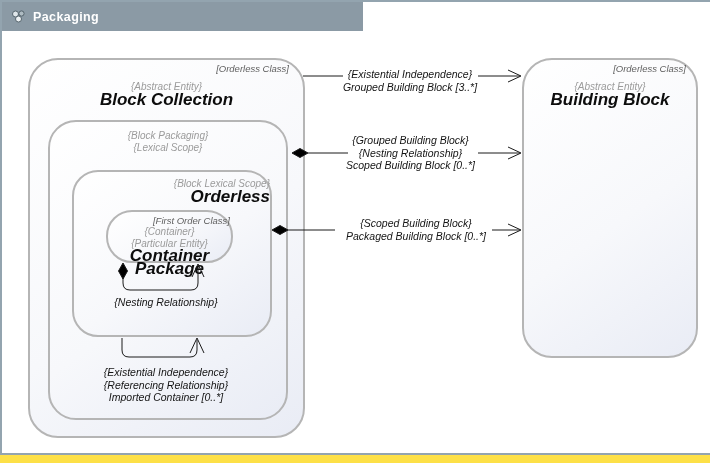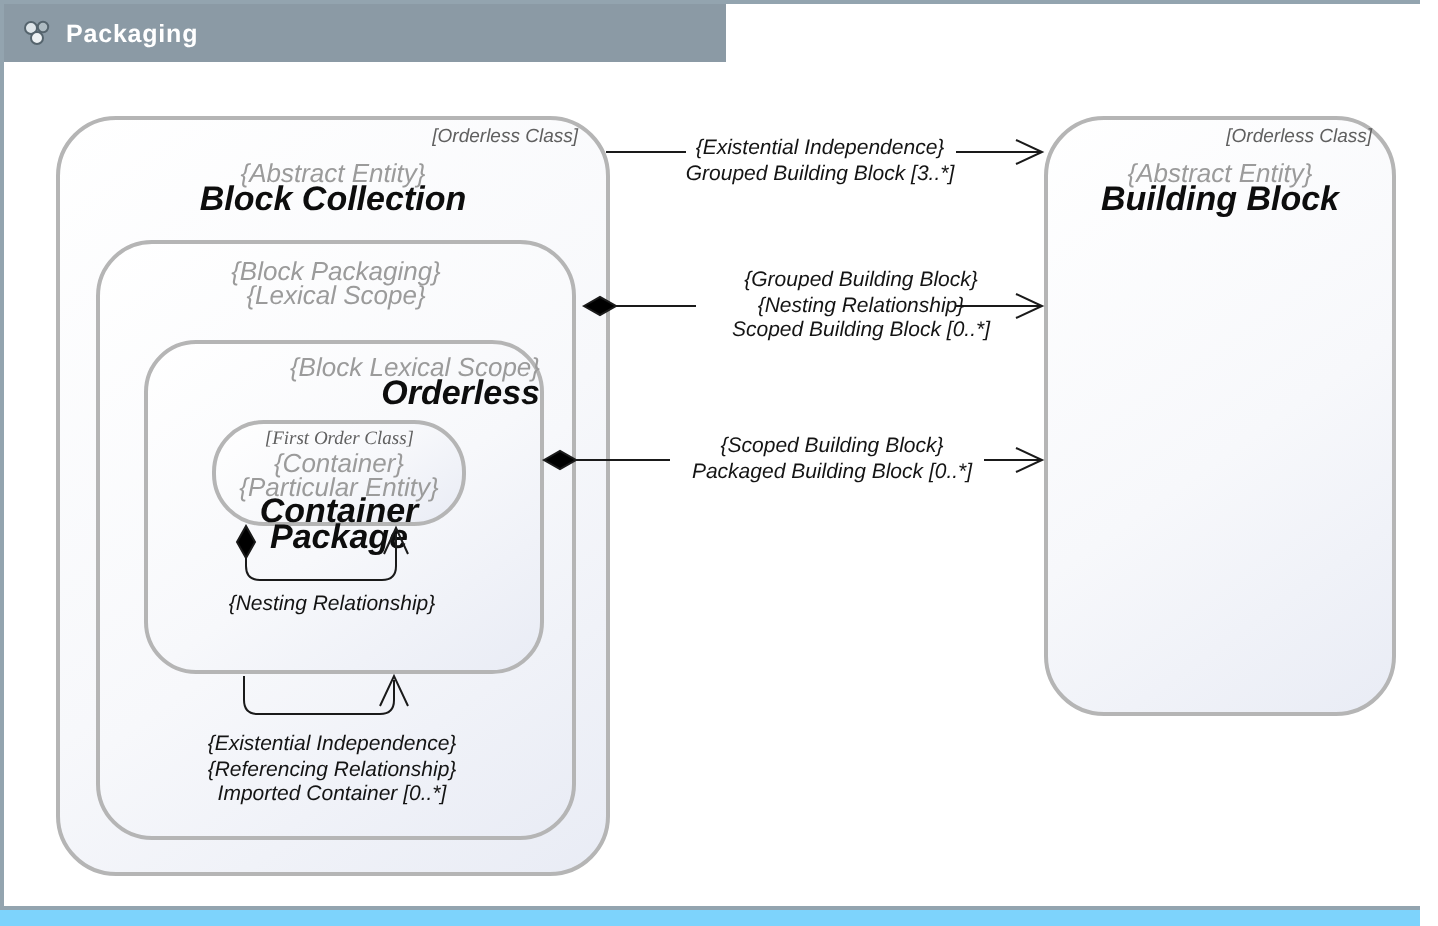--- a/index.html
+++ b/index.html
@@ -1,50 +1,50 @@
 <!DOCTYPE html>
 <html><head>
 <meta charset="utf-8">
 <style>
   html,body{margin:0;padding:0;background:#ffffff;}
-  #stage{position:relative;width:710px;height:463px;background:#7dd3fc;overflow:hidden;
+  #stage{position:relative;width:710px;height:463px;background:#fde047;overflow:hidden;
          font-family:"Liberation Sans","DejaVu Sans",sans-serif;}
   
   #frame{position:absolute;left:0;top:0;width:712px;height:451px;
          border:2px solid #93a4af;background:#ffffff;}
   
   #titlebar{position:absolute;left:2px;top:2px;width:361px;height:29px;
             background:#8b9aa5;display:flex;align-items:center;padding-left:9px;
             box-sizing:border-box;gap:7px;}
   #titlebar .ttl{color:#ffffff;font-weight:bold;font-size:12.5px;letter-spacing:.4px;}
   
   .box{position:absolute;box-sizing:border-box;border:2px solid #b5b5b5;
        background:linear-gradient(145deg,#ffffff 0%,#f7f8fb 55%,#e9ecf5 100%);
        text-align:center;font-style:italic;}
   .bracket{position:absolute;top:3px;right:14px;font-size:9.5px;color:#606060;}
-  .stereo{font-size:13px;color:#9b9b9b;line-height:11.5px;}
+  .stereo{font-size:10px;color:#9b9b9b;line-height:11.5px;}
   .box-title{font-size:17px;font-weight:bold;color:#0d0d0d;line-height:13px;}
   #box-bc  {left:28px; top:58px; width:277px;height:380px;border-radius:30px;}
   #box-bls {left:48px; top:120px;width:240px;height:300px;border-radius:28px;}
   #box-cont{left:72px; top:170px;width:200px;height:167px;border-radius:26px;}
   #box-cp  {left:106px;top:210px;width:127px;height:53px; border-radius:26px;}
   #box-bb  {left:522px;top:58px; width:176px;height:300px;border-radius:30px;}
   #box-bc .hdr,#box-bb .hdr{margin-top:21px;}
   #box-bls .hdr{margin-top:8px;}
   #box-cont .hdr{margin-top:6px;text-align:right;}
   #box-cp .hdr{margin-top:14px;}
-  #box-cp .bracket{right:24px;font-family:Liberation Serif, serif;}
+  #box-cp .bracket{right:1px;}
   #box-bb .bracket{right:10px;}
   
   #wires{position:absolute;left:0;top:0;width:719px;height:463px;}
   
   .rel-label{position:absolute;text-align:center;font-style:italic;font-size:10.5px;
              line-height:12.5px;color:#141414;}
   #lbl-grouped {left:325px;top:68px; width:170px;}
-  #lbl-scoped  {left:348px;top:134px;width:165px;}
+  #lbl-scoped  {left:328px;top:134px;width:165px;}
   #lbl-packaged{left:332px;top:217px;width:168px;}
   #lbl-sub     {left:83px; top:296px;width:166px;}
   #lbl-imported{left:80px; top:366px;width:172px;}
 </style>
 </head>
 <body>
 
 <div id="stage">
   <div id="frame"></div>
 

